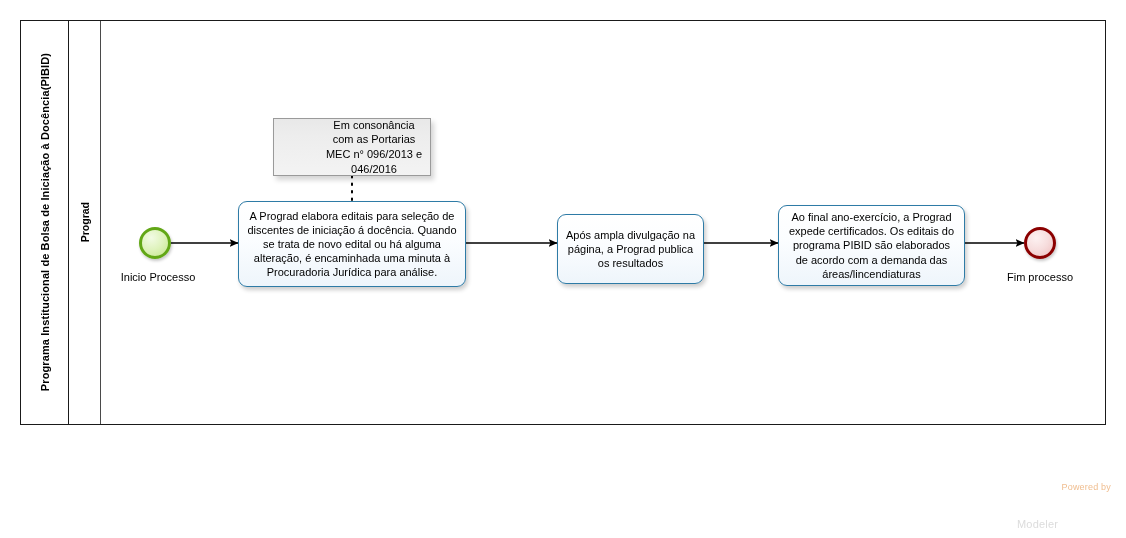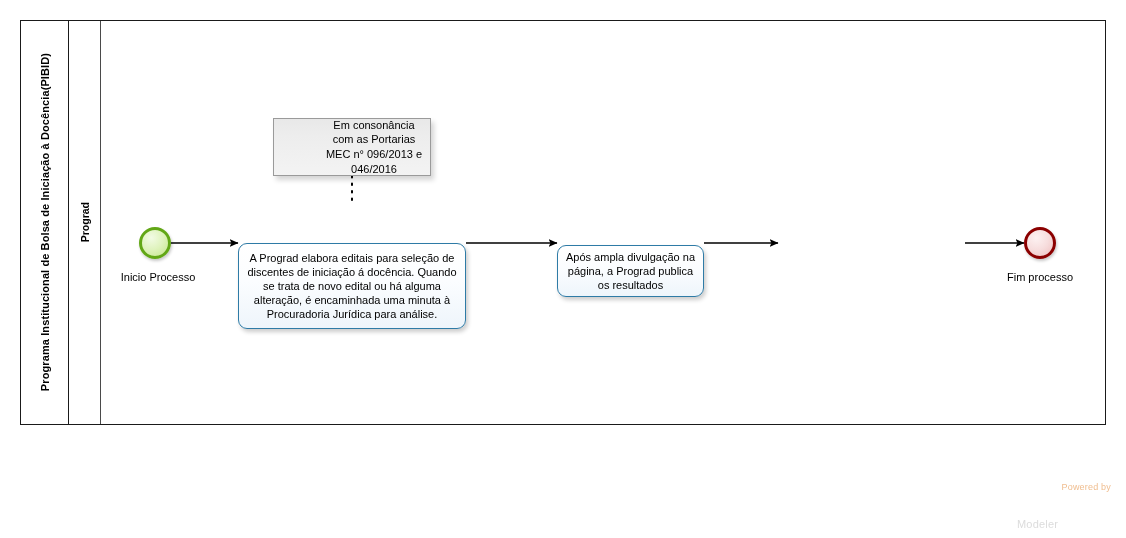--- a/index.html
+++ b/index.html
@@ -109,21 +109,20 @@
     position: absolute;
     box-sizing: border-box;
     border: 1.8px solid #2E7BA6;
     border-radius: 9px;
     background: linear-gradient(to bottom, #ffffff 0%, #fbfdff 45%, #eef5fb 100%);
     box-shadow: 2px 3px 4px rgba(0,0,0,0.20);
     display: flex;
     align-items: center;
     justify-content: center;
     padding: 4px 7px;
-    margin-top: 42px;
   }
   .task-label {
     font-size: 11px;
     line-height: 1.28;
     color: #000;
     text-align: center;
   }
 
   
   .annotation {
@@ -226,24 +225,27 @@
     <line x1="352" y1="176" x2="352" y2="205" stroke="#000000" stroke-width="2" stroke-dasharray="1.5,6" stroke-linecap="round"></line>
   </svg>
 
   <div class="event event-start" style="left:139px; top:227px;"></div>
   <div class="event-label" style="left:98px; top:271px; width:120px;">Inicio Processo</div>
 
   <div class="task" style="left:238px; top:201px; width:228px; height:86px;">
     <div class="task-label">A Prograd elabora editais para seleção de discentes de iniciação á docência. Quando se trata de novo edital ou há alguma alteração, é encaminhada uma minuta à Procuradoria Jurídica para análise.</div>
   </div>
 
-  <div class="task" style="left:557px; top:203px; width:147px; height:52px;">
+  <div class="task" style="left:557px; top:214px; width:147px; height:70px;">
     <div class="task-label">Após ampla divulgação na página, a Prograd publica os resultados</div>
   </div>
 
+  <div class="task" style="left:778px; top:205px; width:187px; height:81px;">
+    <div class="task-label">Ao final ano-exercício, a Prograd expede certificados. Os editais do programa PIBID são elaborados de acordo com a demanda das áreas/lincendiaturas</div>
+  </div>
 
   <div class="event event-end" style="left:1024px; top:227px;"></div>
   <div class="event-label" style="left:980px; top:271px; width:120px;">Fim processo</div>
 
   <div class="annotation" style="left:273px; top:118px; width:158px; height:58px;">
     <div class="annotation-label">Em consonância com as Portarias MEC n° 096/2013 e 046/2016</div>
   </div>
 
   <div class="logo">
     <div class="logo-powered">Powered by</div>

